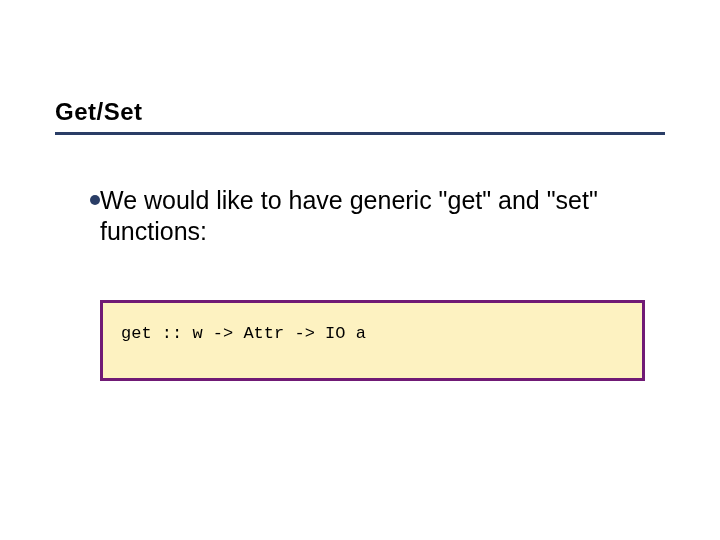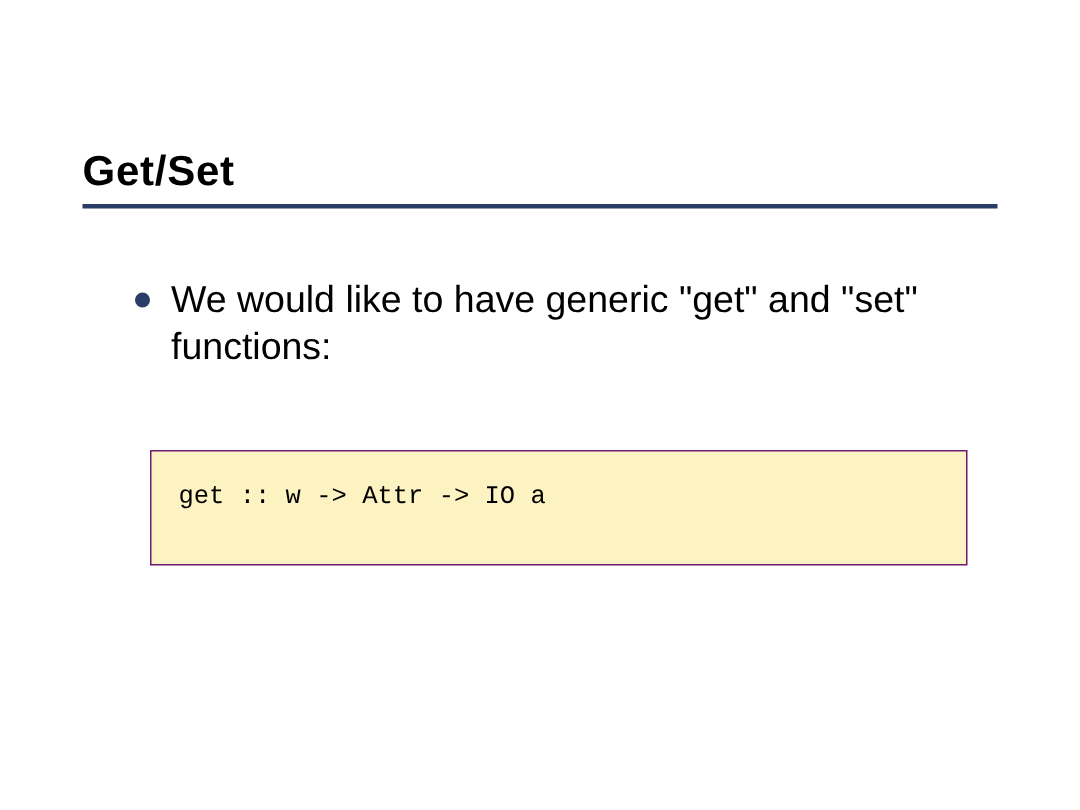--- a/index.html
+++ b/index.html
@@ -18,41 +18,40 @@
     height: 540px;
     box-sizing: border-box;
   }
   .title-wrap {
     position: absolute;
     left: 55px;
     top: 98px;
     right: 55px;
   }
   .title {
-    font-size: 28px;
+    font-size: 24px;
     font-weight: bold;
     letter-spacing: 0.5px;
     color: #000;
     margin: 0 0 6px 0;
   }
   .title-underline {
     height: 3px;
     background: #2a3d66; 
     width: 100%;
   }
   .body {
     position: absolute;
     left: 90px;
     top: 185px;
     right: 60px;
   }
   .bullet-row {
     display: flex;
     align-items: flex-start;
-    gap: 14px;
   }
   .bullet-dot {
     width: 10px;
     height: 10px;
     background: #2a3d66;
     border-radius: 50%;
     margin-top: 10px;
     flex: 0 0 auto;
   }
   .bullet-text {
@@ -60,21 +59,21 @@
     line-height: 1.25;
     color: #000;
   }
   .code-box {
     position: absolute;
     left: 100px;
     top: 300px;
     width: 545px;
     box-sizing: border-box;
     background: #fdf2c1; 
-    border: 1px solid #701a75;
+    border: 3px solid #701a75;
     padding: 20px 18px 32px 18px;
   }
   .code-line {
     font-family: "Courier New", Courier, monospace;
     font-size: 17px;
     white-space: pre;
     color: #000;
     line-height: 1.35;
   }
 </style>

